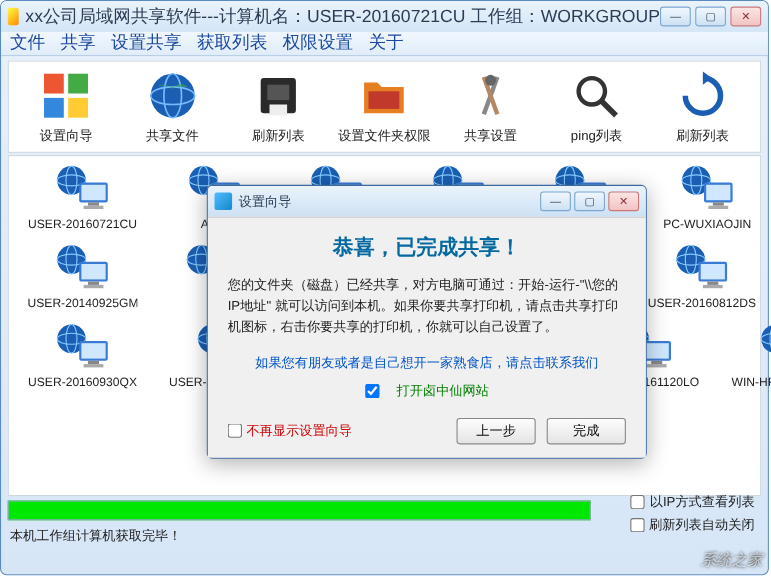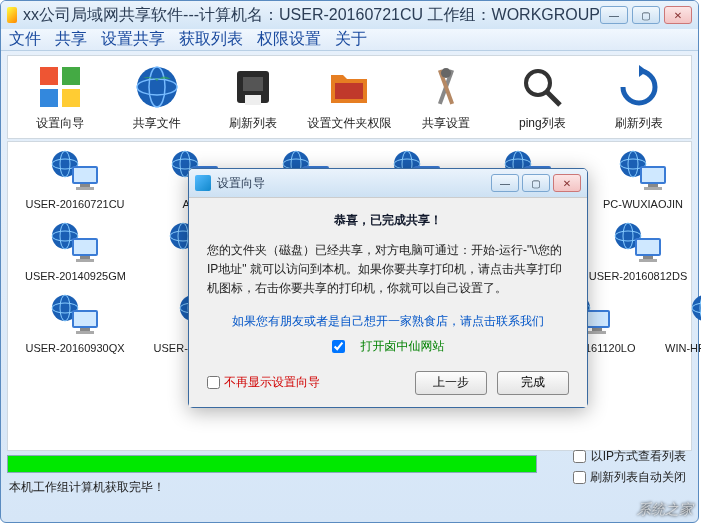--- a/index.html
+++ b/index.html
@@ -33,21 +33,21 @@
 .opt-row { display: flex; align-items: center; gap: 4px; margin-bottom: 4px; justify-content: space-between; }
 .status { font-size: 12px; color: #222; padding: 6px 8px 0 8px; }
 
 
 .dialog { position: absolute; left: 188px; top: 168px; width: 400px; border: 1px solid #3a6aa0; border-radius: 5px; background: #f0f0f0; box-shadow: 0 4px 20px rgba(0,0,0,0.3); z-index: 10; }
 .dlg-title { height: 28px; background: linear-gradient(#eaf3fc,#cde1f3); border-radius: 4px 4px 0 0; display: flex; align-items: center; padding: 0 6px; }
 .dlg-title-icon { width: 16px; height: 16px; background: linear-gradient(135deg,#5bf,#18c); border-radius: 2px; margin-right: 6px; }
 .dlg-title-text { font-size: 12px; color: #2b3d55; flex: 1; }
 .dlg-controls { display: flex; gap: 3px; }
 .dlg-body { padding: 14px 18px 12px 18px; background: #f0f0f0; border-top: 1px solid #ccc; }
-.dlg-congrats { color: #0f172a; font-weight: bold; font-size: 12px; text-align: center; margin-bottom: 12px; }
+.dlg-congrats { color: #0369a1; font-weight: bold; font-size: 19px; text-align: center; margin-bottom: 12px; }
 .dlg-text { font-size: 12px; color: #222; line-height: 1.6; text-align: left; margin-bottom: 14px; }
 .dlg-link { color: #0054c7; font-size: 12px; text-align: center; cursor: pointer; margin-bottom: 8px; }
 .dlg-chk { color: #008000; font-size: 12px; display: flex; justify-content: center; align-items: center; gap: 16px; margin-bottom: 16px; }
 .dlg-foot { display: flex; align-items: center; gap: 10px; }
 .dlg-noshow { color: #d00000; font-size: 12px; display: flex; align-items: center; gap: 4px; flex: 1; }
 .dlg-btn { width: 72px; height: 24px; border: 1px solid #888; background: linear-gradient(#fdfdfd,#e4e4e4); font-size: 12px; cursor: pointer; border-radius: 3px; }
 
 .watermark { position: absolute; right: 8px; bottom: 6px; font-size: 14px; color: rgba(255,255,255,0.6); text-shadow: 0 0 3px #000; font-style: italic; pointer-events: none; }
 input[type=checkbox]{ width:13px; height:13px; }
 </style>

